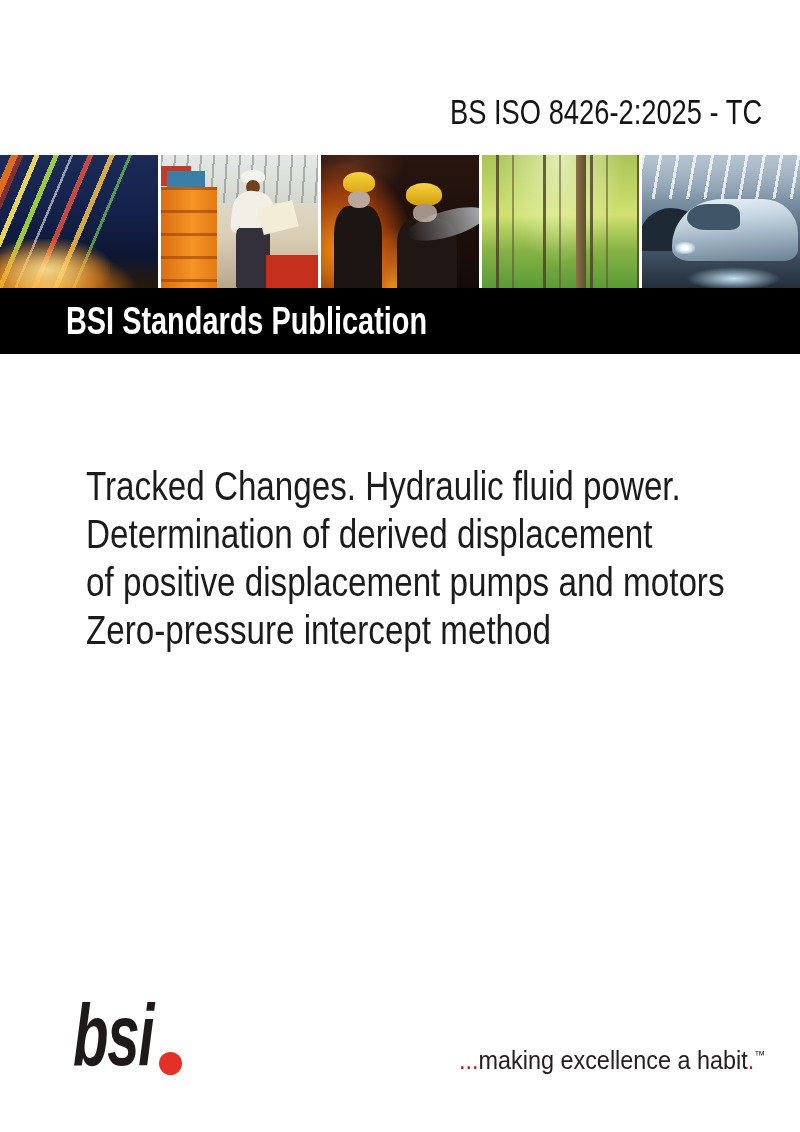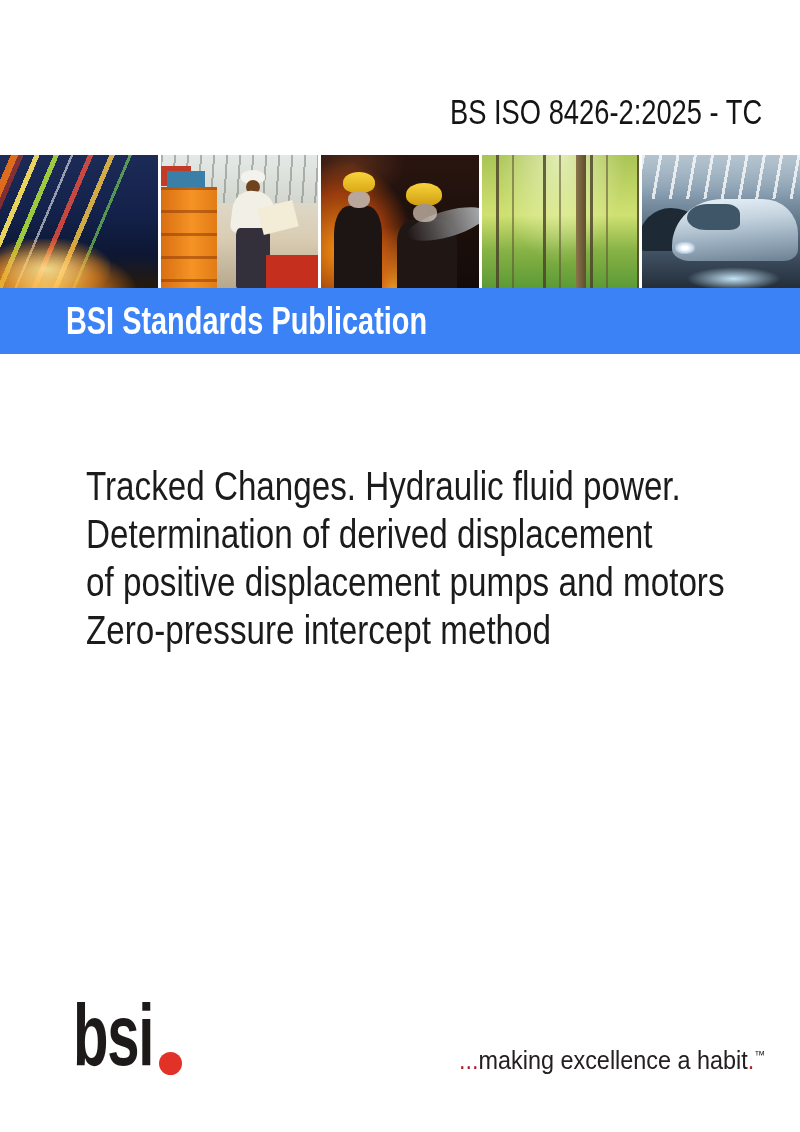--- a/index.html
+++ b/index.html
@@ -130,21 +130,21 @@
   .p5-glass { position:absolute; left:12%; top:8%; width:42%; height:42%; background:#3f5568;
     border-radius:60% 40% 30% 55% / 80% 60% 35% 70%; }
   .p5-headlight { position:absolute; left:2%; bottom:12%; width:20px; height:12px;
     background:radial-gradient(ellipse, #ffffff 20%, rgba(220,240,255,.7) 55%, rgba(220,240,255,0) 80%); }
 
   
   .band {
     position:absolute;
     top:288px; left:0; right:0;
     height:66px;
-    background:#3b82f6;
+    background:#000000;
     display:flex;
     align-items:center;
   }
   .band-label {
     display:inline-block;
     margin-left:66px;
     font-size:38px;
     font-weight:bold;
     color:#ffffff;
     white-space:nowrap;
@@ -157,21 +157,21 @@
   .tline {
     font-size:40px;
     color:#1b1b1b;
     line-height:48px;
     white-space:nowrap;
     transform:scaleX(.83);
     transform-origin:left center;
   }
 
   
-  .logo { position:absolute; left:73px; top:1002px; width:130px; height:80px; }
+  .logo { position:absolute; left:73px; top:1002px; width:130px; height:80px;font-style:italic; }
   .logo-text {
     display:block;
     font-size:88px;
     font-weight:bold;
     line-height:66px;
     letter-spacing:-2px;
     color:#1d1a19;
     transform:scaleX(.66);
     transform-origin:left bottom;
     white-space:nowrap;

